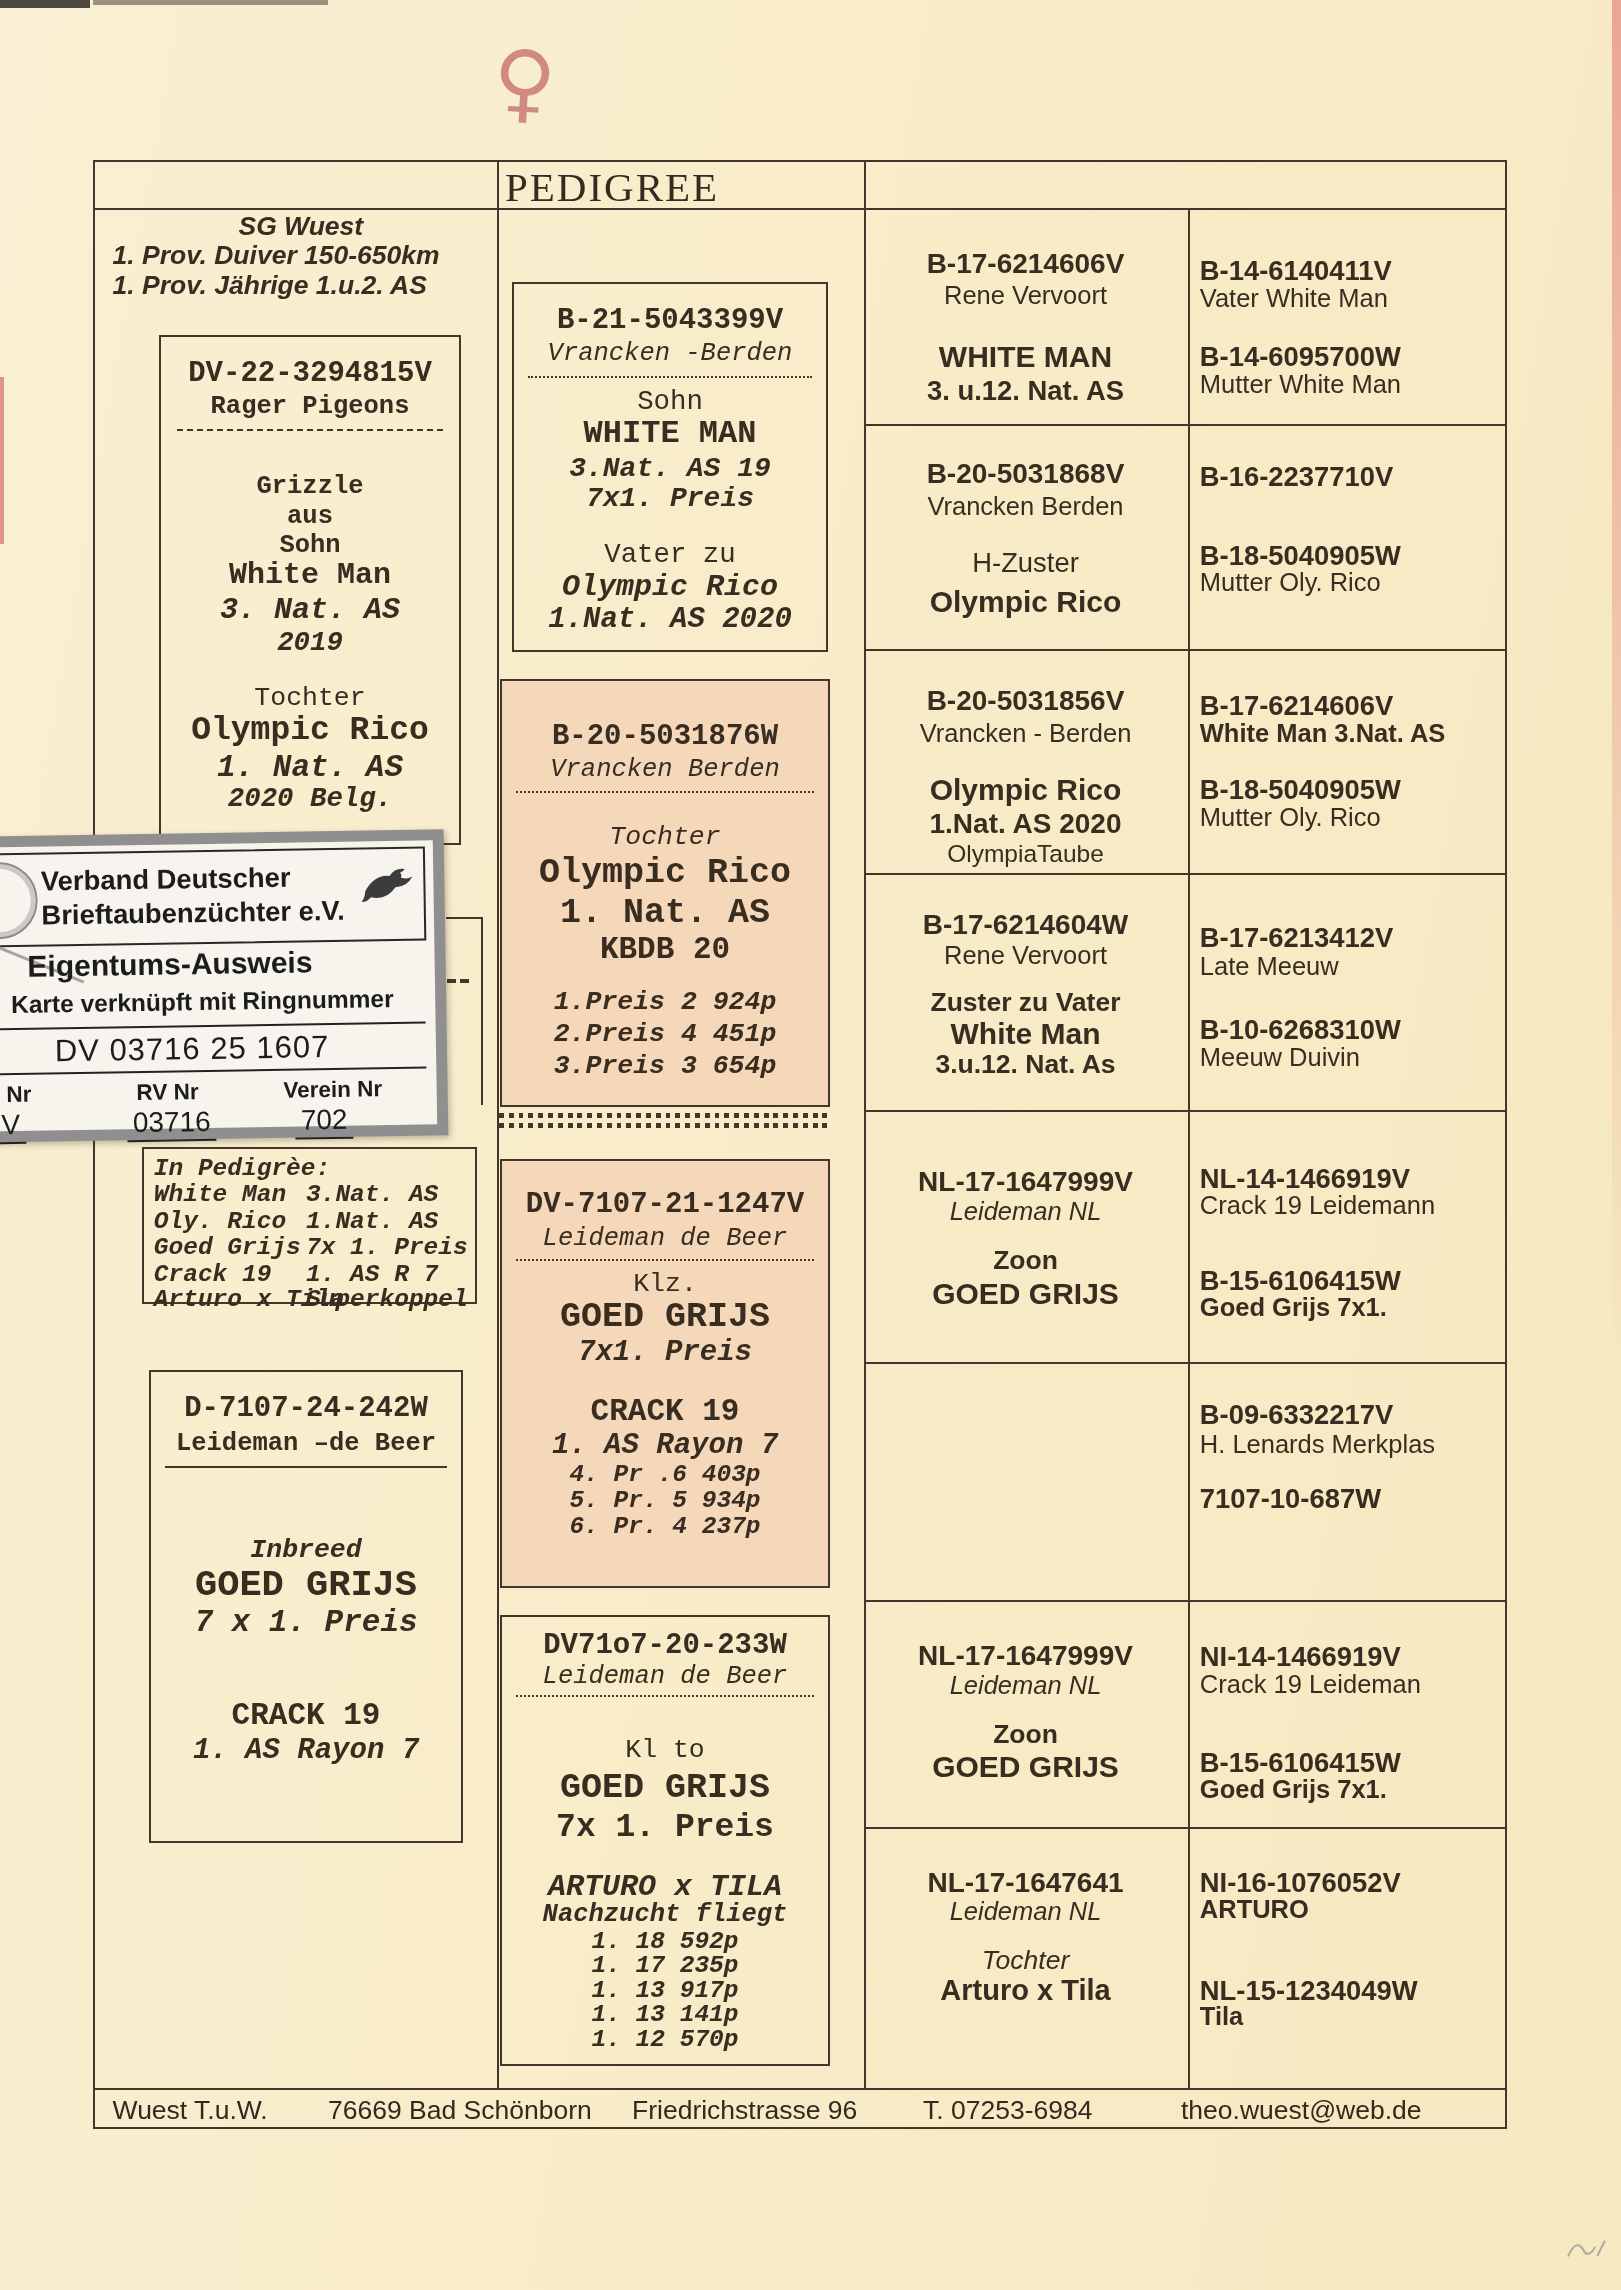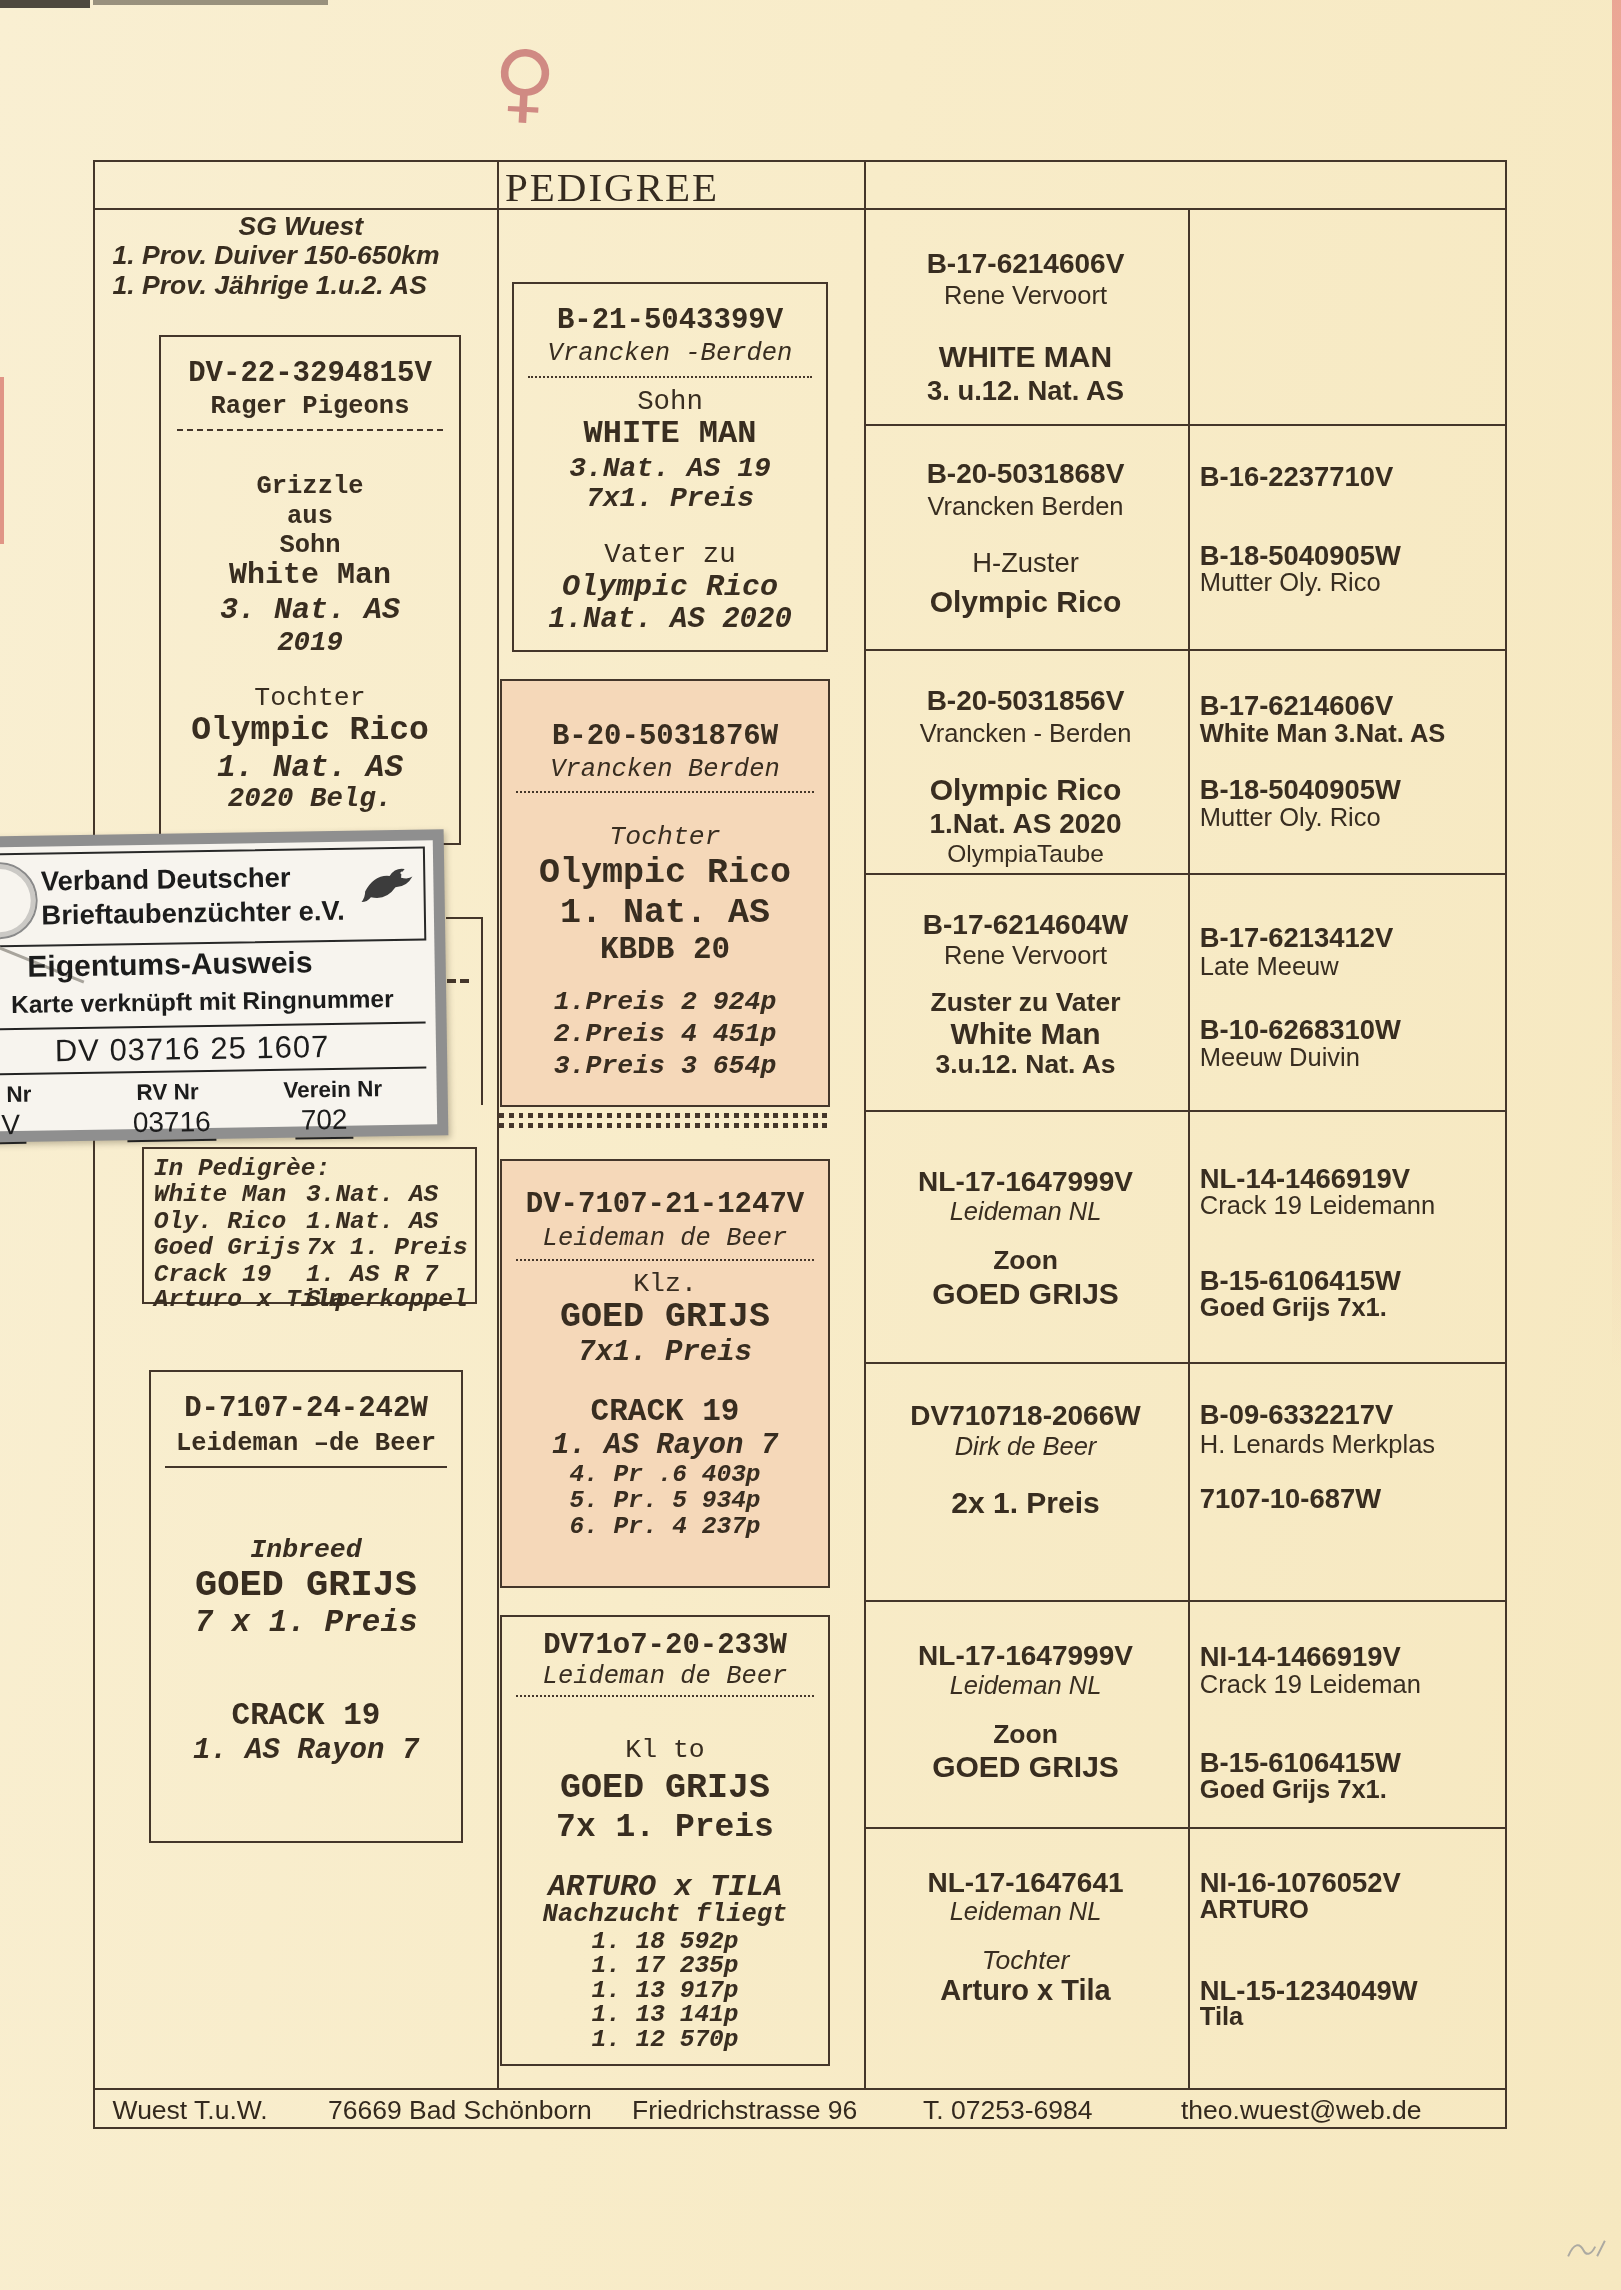--- a/index.html
+++ b/index.html
@@ -205,38 +205,39 @@
       <div class="t c b f27" style="top:116px">Zuster zu Vater</div>
       <div class="t c b f31" style="top:145px">White Man</div>
       <div class="t c b f27" style="top:178px">3.u.12. Nat. As</div>
     </div>
     <div class="gp" style="top:948px;height:252px">
       <div class="t c b f29" style="top:57px">NL-17-1647999V</div>
       <div class="t c i f26" style="top:88px">Leideman NL</div>
       <div class="t c b f27" style="top:137px">Zoon</div>
       <div class="t c b f31" style="top:168px">GOED GRIJS</div>
     </div>
-    <div class="gp" style="top:1200px;height:238px">
-      <div class="t c b f29" style="top:39px">DV710718-2066W</div>
-      <div class="t c i f26" style="top:71px">Dirk de Beer</div>
-      <div class="t c b f31" style="top:125px">2x 1. Preis</div>
-    </div>
     <div class="gp" style="top:1438px;height:227px">
       <div class="t c b f29" style="top:41px">NL-17-1647999V</div>
       <div class="t c i f26" style="top:72px">Leideman NL</div>
       <div class="t c b f27" style="top:121px">Zoon</div>
       <div class="t c b f31" style="top:151px">GOED GRIJS</div>
     </div>
     <div class="gp" style="top:1665px;height:261px">
       <div class="t c b f29" style="top:41px">NL-17-1647641</div>
       <div class="t c i f26" style="top:71px">Leideman NL</div>
       <div class="t c i f27" style="top:120px">Tochter</div>
       <div class="t c b f30" style="top:148px">Arturo x Tila</div>
     </div>
 
+    <div class="gg" style="top:46px;height:216px">
+      <div class="t b f28" style="top:49px">B-14-6140411V</div>
+      <div class="t f26" style="top:77px">Vater White Man</div>
+      <div class="t b f28" style="top:135px">B-14-6095700W</div>
+      <div class="t f26" style="top:163px">Mutter White Man</div>
+    </div>
     <div class="gg" style="top:262px;height:225px">
       <div class="t b f28" style="top:39px">B-16-2237710V</div>
       <div class="t f26" style="top:68px"></div>
       <div class="t b f28" style="top:118px">B-18-5040905W</div>
       <div class="t f26" style="top:145px">Mutter Oly. Rico</div>
     </div>
     <div class="gg" style="top:487px;height:223px">
       <div class="t b f28" style="top:43px">B-17-6214606V</div>
       <div class="t b f26" style="top:71px">White Man 3.Nat. AS</div>
       <div class="t b f28" style="top:127px">B-18-5040905W</div>

